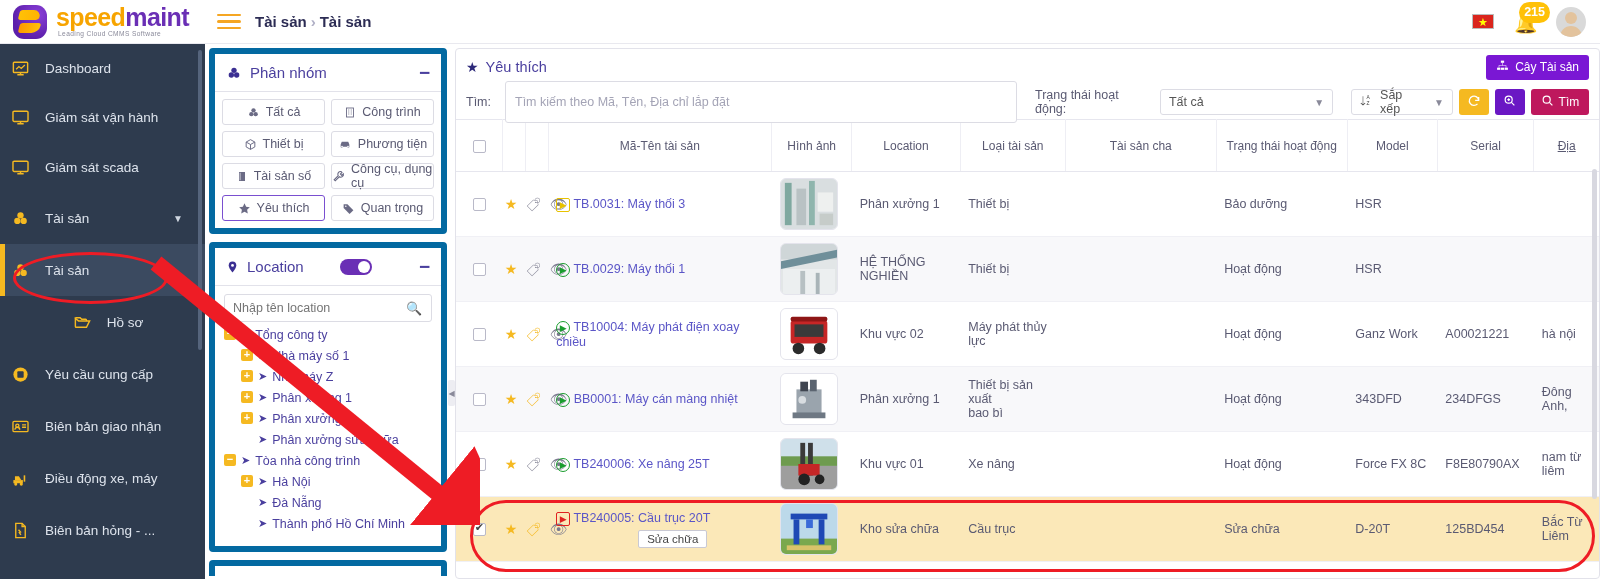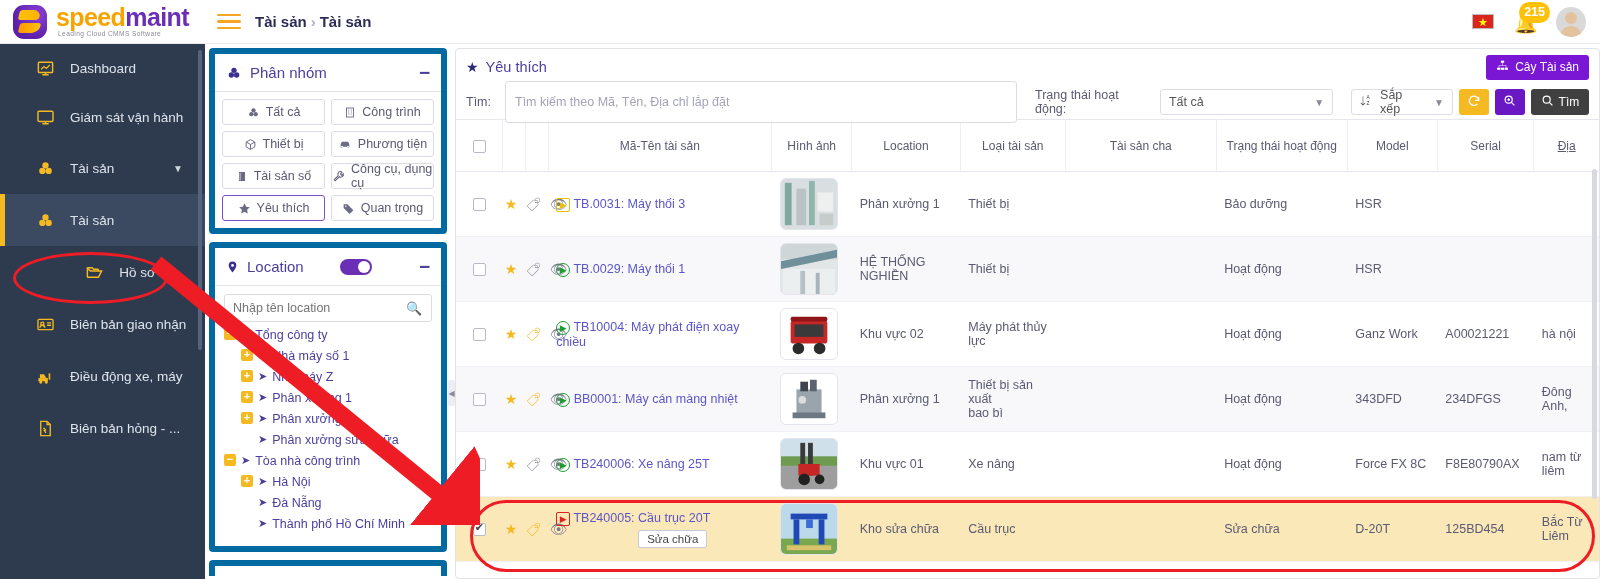--- a/index.html
+++ b/index.html
@@ -60,21 +60,21 @@
   }
   .avatar::before { content:""; position:absolute; left:9px; top:5px; width:12px; height:12px; border-radius:50%; background:#e3c39d; }
   .avatar::after { content:""; position:absolute; left:4px; top:19px; width:22px; height:16px; border-radius:11px 11px 0 0; background:#e3c39d; }
 
   
   .leftnav {
     position: absolute; left: 0; top: 44px; width: 205px; height: 535px;
     background: #2e3b4e; overflow: hidden;
   }
   .nav-item {
-    display: flex; align-items: center; height: 52px; padding-left: 36px; color: #dde3ec;
+    display: flex; align-items: center; height: 52px; padding-left: 11px; color: #dde3ec;
     font-size: 13.5px; cursor: pointer; position: relative;
   }
   .nav-item .nic { width: 34px; font-size: 17px; color: #f5b921; flex: 0 0 auto; display:flex; align-items:center; }
   .nav-item.active { background: #3b4a60; }
   .nav-item.active::before { content:""; position:absolute; left:0; top:0; bottom:0; width:5px; background:#f5b921; }
   .nav-item .caret { margin-left: auto; margin-right: 22px; font-size: 10px; color: #cfd6e0; }
   .nav-scroll { position:absolute; right:3px; top:6px; width:4px; height:300px; background:#55647c; border-radius:2px; }
 
   .ico-svg { width: 19px; height: 19px; display:block; }
 
@@ -159,21 +159,21 @@
     gap: 7px; padding: 0 8px; margin-left: 18px; font-size: 12.5px; color: #555; cursor: pointer;
   }
   .sortbox .cv { color: #8a8a9a; font-size: 10px; margin-left: 2px; }
   .ibtn {
     height: 26px; min-width: 30px; border-radius: 3px; border: none; display: flex; align-items: center;
     justify-content: center; gap: 5px; color: #fff; font-size: 12px; cursor: pointer; margin-left: 6px;
     font-family: "Liberation Sans", sans-serif;
   }
   .ibtn.amber { background: #f5b921; }
   .ibtn.purple { background: #6a17c4; }
-  .ibtn.purple2 { background: #404040; padding: 0 10px; }
+  .ibtn.purple2 { background: #be185d; padding: 0 10px; }
 
   
   table.grid { width: 100%; border-collapse: collapse; table-layout: fixed; }
   table.grid th {
     font-weight: normal; font-size: 12px; color: #5a5a72; height: 52px;
     border-top: 1px solid #e6e6ee; border-bottom: 1px solid #e6e6ee; border-right: 1px solid #eeeef4;
     text-align: center; padding: 0 4px;
   }
   table.grid td {
     font-size: 12.5px; color: #5a5a72; border-bottom: 1px solid #f0f0f5;
@@ -283,20 +283,29 @@
     <div class="nav-item" style="height:50px;">
       <span class="nic">
         <svg class="ico-svg" viewBox="0 0 24 24" fill="none" stroke="#f5b921" stroke-width="1.8">
           <rect x="2.5" y="4" width="19" height="13" rx="1.5"></rect>
             <path d="M12 17v3M8 20h8"></path>
         </svg>
       </span>
       <span>Giám sát vận hành</span>
     </div>
 
+    <div class="nav-item" style="height:50px;">
+      <span class="nic">
+        <svg class="ico-svg" viewBox="0 0 24 24" fill="none" stroke="#f5b921" stroke-width="1.8">
+          <rect x="2.5" y="4" width="19" height="13" rx="1.5"></rect>
+            <path d="M12 17v3M8 20h8"></path>
+        </svg>
+      </span>
+      <span>Giám sát scada</span>
+    </div>
 
     <div class="nav-item" style="height:52px;">
       <span class="nic">
         <svg class="ico-svg" viewBox="0 0 24 24" fill="#f5b921">
           <circle cx="8" cy="15" r="4"></circle>
             <circle cx="16" cy="15" r="4"></circle>
             <circle cx="12" cy="8" r="4"></circle>
         </svg>
       </span>
       <span>Tài sản</span>
@@ -317,20 +326,29 @@
     <div class="nav-item" style="height:52px;justify-content:center;">
       <span class="nic">
         <svg class="ico-svg" viewBox="0 0 24 24" fill="none" stroke="#f5b921" stroke-width="1.8">
           <path d="M3 7a1 1 0 011-1h5l2 2h5a1 1 0 011 1v1"></path>
             <path d="M3 7v10a1 1 0 001 1h13l4-8H7z"></path>
         </svg>
       </span>
       <span>Hồ sơ</span>
     </div>
 
+    <div class="nav-item" style="height:52px;">
+      <span class="nic">
+        <svg class="ico-svg" viewBox="0 0 24 24">
+            <circle cx="12" cy="12" r="9" fill="#f5b921"></circle>
+          <rect x="8" y="8" width="8" height="8" rx="1" fill="#2e3b4e"></rect>
+          </svg>
+      </span>
+      <span>Yêu cầu cung cấp</span>
+    </div>
 
     <div class="nav-item" style="height:52px;">
       <span class="nic">
         <svg class="ico-svg" viewBox="0 0 24 24" fill="none" stroke="#f5b921" stroke-width="1.7">
           <rect x="2.5" y="5.5" width="19" height="13" rx="1.5"></rect>
             <circle cx="8" cy="11" r="2"></circle>
           <path d="M5 16c0-1.7 1.3-3 3-3s3 1.3 3 3"></path>
             <path d="M14 10h5M14 13h5"></path>
         </svg>
       </span>

